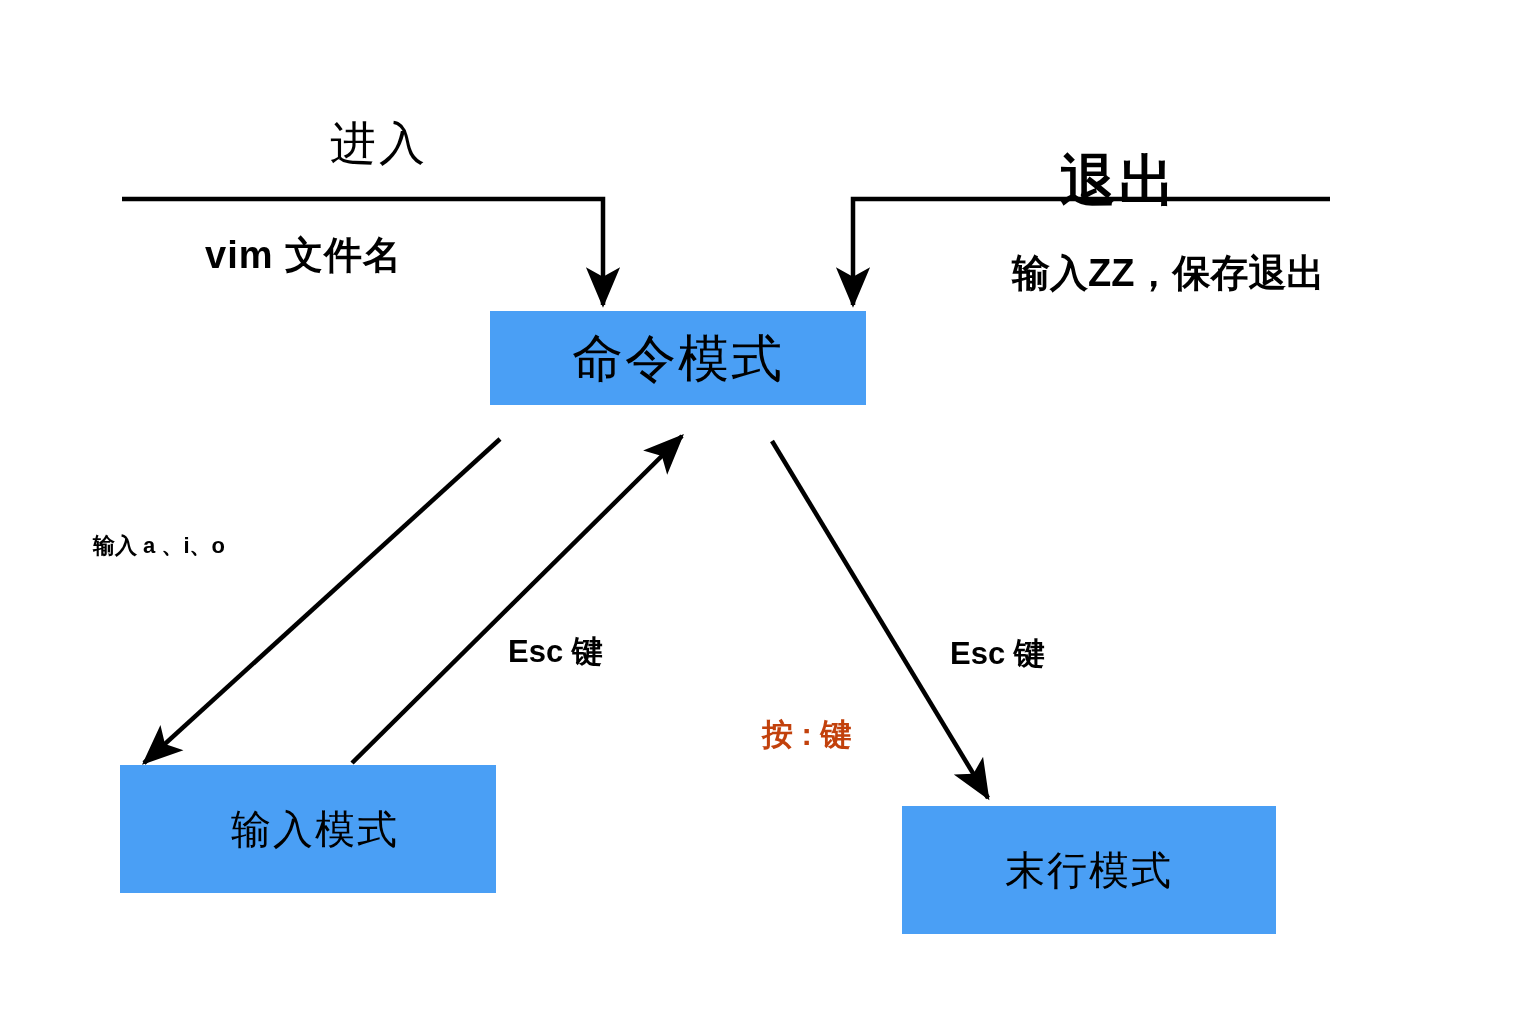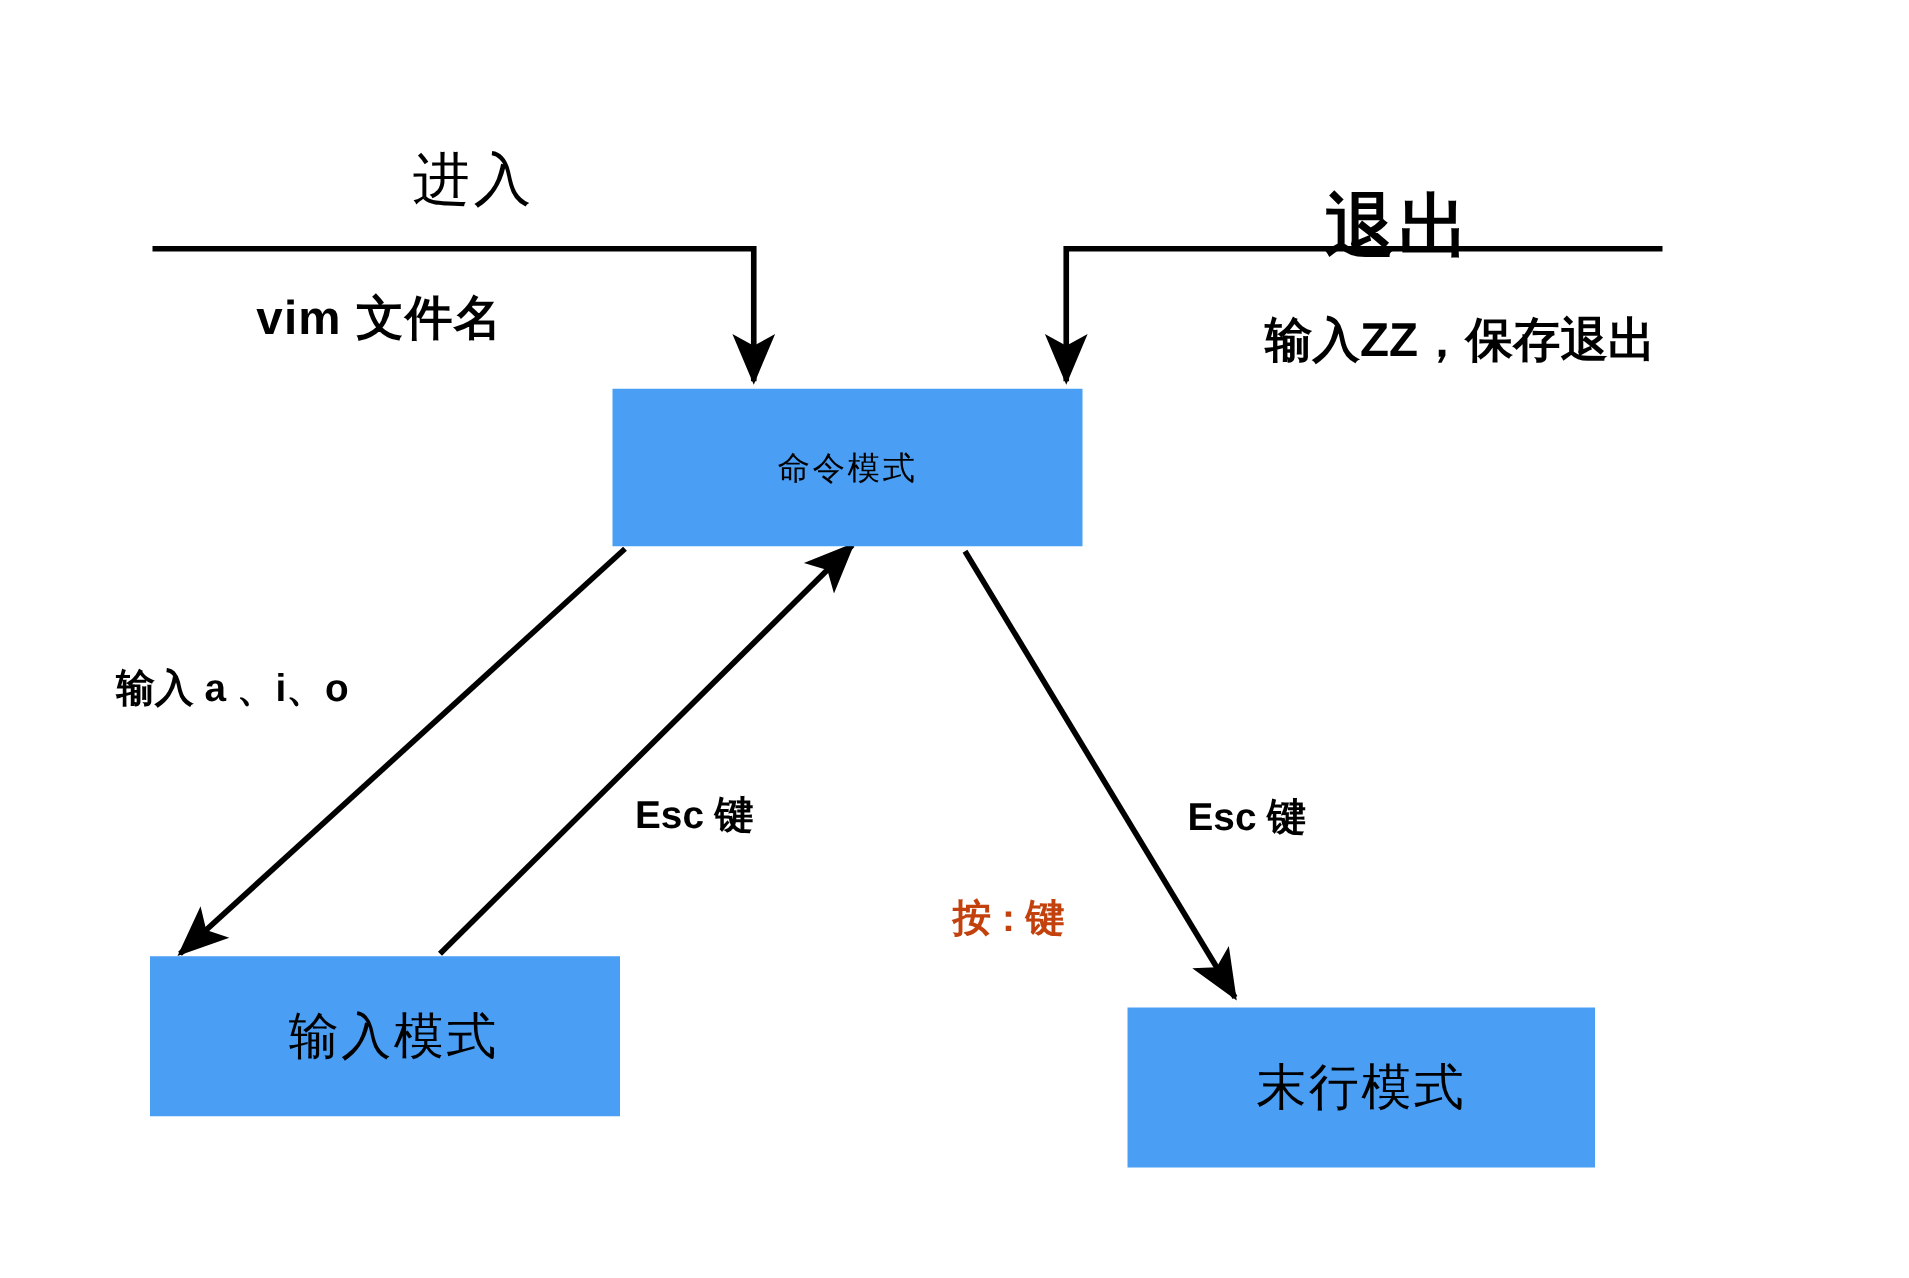--- a/index.html
+++ b/index.html
@@ -45,22 +45,22 @@
     color: #000000;
     white-space: pre;
     line-height: 1.1;
     user-select: none;
   }
   .hdr {
     font-weight: 700;
   }
   
   #node-command {
-    left: 490px;  top: 311px;  width: 376px;  height: 126px;
-    font-size: 26px;
+    left: 490px;  top: 311px;  width: 376px;  height: 94px;
+    font-size: 51px;
   }
   #node-insert {
     left: 120px;  top: 765px;  width: 376px;  height: 128px;
     font-size: 40px;
   }
   #node-lastline {
     left: 902px;  top: 806px;  width: 374px;  height: 128px;
     font-size: 40px;
   }
   #label-enter-title {
@@ -74,21 +74,21 @@
   }
   #label-enter-cmd {
     left: 205px;  top: 235px;  font-size: 38px;  font-weight: 700;
     letter-spacing: 1px;
   }
   #label-exit-cmd {
     left: 1012px; top: 253px;  font-size: 38px;  font-weight: 700;
     letter-spacing: 0px;
   }
   #label-insert-keys {
-    left: 93px;   top: 534px;  font-size: 31px;  font-weight: 700;
+    left: 93px;   top: 534px;  font-size: 22px;  font-weight: 700;
   }
   #label-esc-left {
     left: 508px;  top: 635px;  font-size: 31px;  font-weight: 700;
   }
   #label-esc-right {
     left: 950px;  top: 637px;  font-size: 31px;  font-weight: 700;
   }
   #label-colon {
     left: 762px;  top: 718px;  font-size: 31px;  font-weight: 700;
   }

